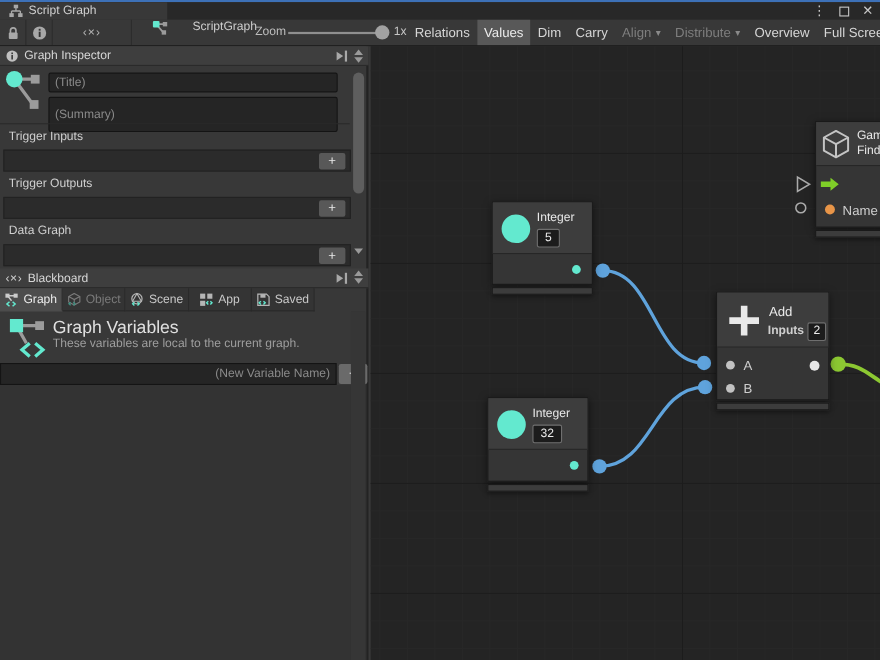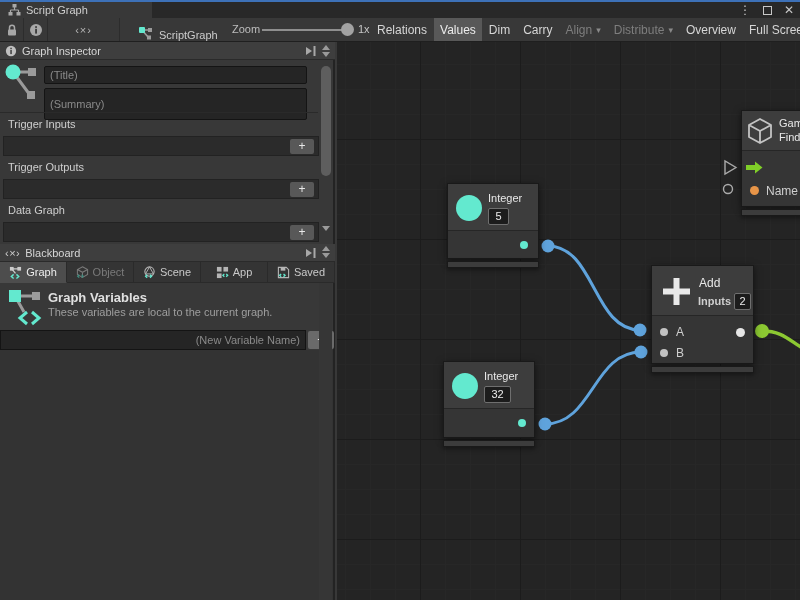--- a/index.html
+++ b/index.html
@@ -15,21 +15,21 @@
   .wctrls { position:absolute; right:6px; top:0; height:16px; display:flex; align-items:center; gap:12px;
     color:#c8c8c8; font-size:12px; }
   .wmax { width:9px; height:9px; border:1.5px solid #c8c8c8; display:inline-block; }
 
   .toolbar { position:absolute; left:0; top:18px; width:800px; height:24px; background:#383838;
     border-bottom:1px solid #1f1f1f; color:#c6c6c6; }
   .tb-left { position:absolute; left:0; top:0; height:23px; display:flex; align-items:stretch; }
   .tb-btn-sq { width:24px; display:flex; align-items:center; justify-content:center; border-right:1px solid #2c2c2c; }
   .tb-code { width:72px; display:flex; align-items:center; justify-content:center;
     border-right:1px solid #2c2c2c; color:#b5b5b5; font-size:11px; letter-spacing:1px; }
-  .tb-name { position:absolute; left:138px; top:0; height:23px; display:flex; align-items:flex-end; gap:6px;
+  .tb-name { position:absolute; left:138px; top:0; height:23px; display:flex; align-items:flex-start; gap:22px;
     font-size:11px; color:#cdcdcd; }
   .tb-zoomlbl { position:absolute; left:232px; top:0; height:23px; line-height:23px; font-size:11px; color:#bdbdbd; }
   .tb-slider-track { position:absolute; left:262px; top:11px; width:90px; height:2px; background:#8f8f8f; }
   .tb-slider-handle { position:absolute; left:341px; top:5px; width:13px; height:13px; border-radius:50%; background:#a2a2a2; }
   .tb-zoomval { position:absolute; left:358px; top:0; height:23px; line-height:23px; font-size:11px; color:#c6c6c6; }
   .tb-right { position:absolute; left:371px; top:0; height:23px; display:flex; align-items:stretch; gap:1px; }
   .tb-btn { display:flex; align-items:center; padding:0 6px; font-size:12px; color:#d6d6d6; white-space:nowrap; }
   .tb-btn.active { background:#585858; color:#ececec; }
   .tb-btn.disabled { color:#7e7e7e; }
   .dd-arrow { font-size:9px; margin-left:4px; color:#8a8a8a; }
@@ -46,26 +46,26 @@
   .arr.up { border-left:4px solid transparent; border-right:4px solid transparent; border-bottom:5px solid #9a9a9a; }
   .arr.dn { border-left:4px solid transparent; border-right:4px solid transparent; border-top:5px solid #9a9a9a; }
   .sb-thumb { position:absolute; right:2px; width:10px; border-radius:5px; background:#5e5e5e; }
   .field { position:absolute; background:#252525; border:1px solid #141414; border-radius:2px;
     color:#cfcfcf; font-size:11px; padding:0 5px; outline:none; font-family:"Liberation Sans",sans-serif; }
   .field::placeholder { color:#8a8a8a; opacity:1; }
   .seclabel { position:absolute; left:8px; font-size:11px; color:#cfcfcf; }
   .secrow { position:absolute; left:3px; width:316px; height:20px; background:#2b2b2b; border:1px solid #222; }
   .plusbtn { position:absolute; right:4px; top:2px; width:24px; height:15px; background:#585858;
     border-radius:2px; color:#e8e8e8; font-size:12px; line-height:14px; text-align:center; }
-  .bb-tabs { position:absolute; left:0; top:220px; width:335px; height:21px; display:flex; }
+  .bb-tabs { position:absolute; left:0; top:220px; width:286px; height:21px; display:flex; }
   .bb-tab { flex:1; display:flex; align-items:center; justify-content:center; gap:4px;
     font-size:11px; color:#c9c9c9; background:#343434; border-right:1px solid #2a2a2a; border-bottom:1px solid #2a2a2a; }
   .bb-tab.active { background:#4d4d4d; color:#ececec; border-bottom:1px solid #4d4d4d; }
   .bb-tab.disabled { color:#7a7a7a; }
-  .vars-title { position:absolute; left:48px; top:248px; font-size:13px; color:#e0e0e0;font-weight:bold; }
+  .vars-title { position:absolute; left:48px; top:248px; font-size:16px; color:#e0e0e0; }
   .vars-desc { position:absolute; left:48px; top:264px; font-size:11px; color:#9e9e9e; }
   .newvar { text-align:right; }
   .nv-plus { position:absolute; left:308px; top:289px; width:26px; height:18px; background:#6a6a6a;
     border-radius:2px; color:#f0f0f0; font-size:13px; line-height:17px; text-align:center; }
   .panel-fill { position:absolute; left:0; top:308px; width:333px; height:250px; background:#333333; }
   .bb-track { position:absolute; right:1px; top:241px; width:13px; height:317px; background:#363636; }
 
   
   .canvas { position:absolute; left:337px; top:42px; width:463px; height:558px; overflow:hidden;
     background-color:#242424;

